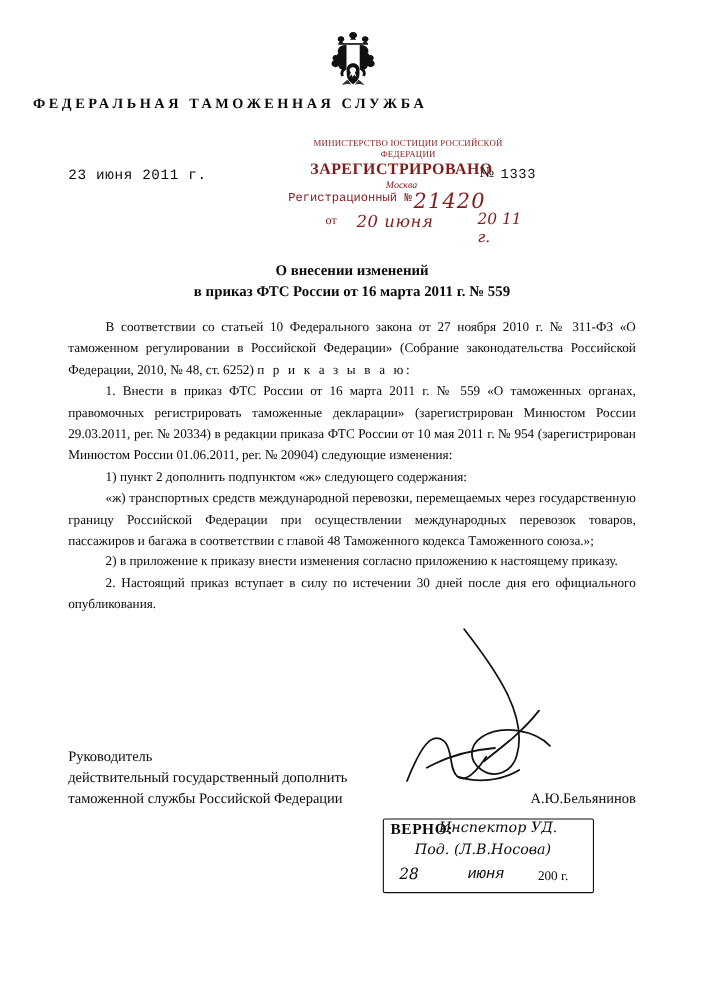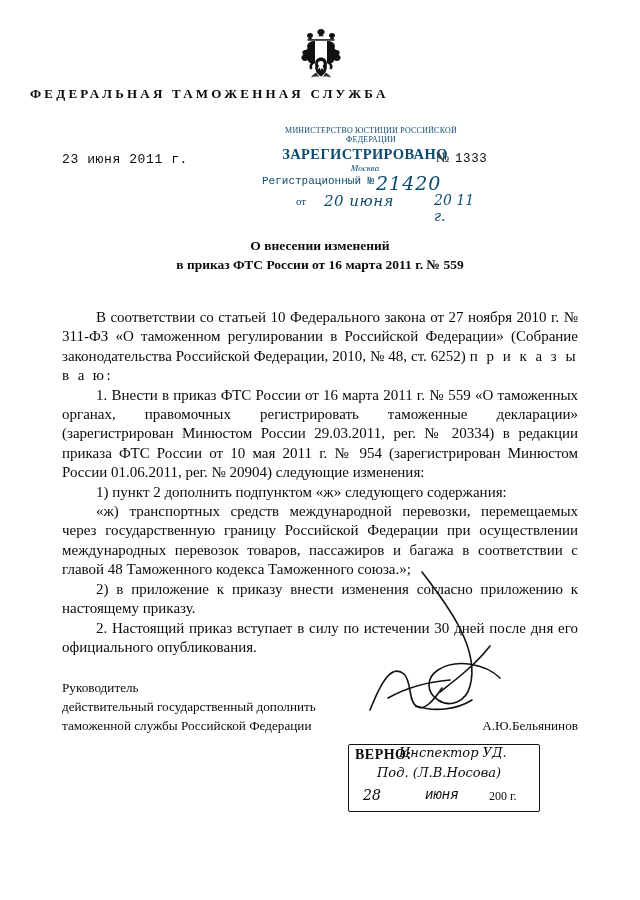--- a/index.html
+++ b/index.html
@@ -64,21 +64,21 @@
     font-family: "Liberation Serif", serif;
     font-size: 14px;
   }
   
   .reg-stamp {
     position: absolute;
     left: 258px;
     top: 126px;
     width: 222px;
     height: 92px;
-    color: #0c4a6e;
+    color: #7f1d1d;
   }
   .reg-stamp .l1 {
     position: absolute;
     left: 4px;
     top: 0px;
     width: 218px;
     text-align: center;
     font-size: 8px;
     font-family: "Liberation Serif", serif;
     letter-spacing: 0.2px;
@@ -153,23 +153,23 @@
     width: 640px;
     text-align: center;
     font-size: 13.5px;
     font-weight: bold;
     line-height: 19px;
   }
   
   .body-text {
     position: absolute;
     left: 62px;
-    top: 308px;
+    top: 288px;
     width: 516px;
-    font-size: 15px;
+    font-size: 12px;
     line-height: 19.4px;
     text-align: justify;
   }
   .body-text p {
     margin: 0;
     text-indent: 34px;
     text-align: justify;
     text-justify: inter-word;
   }
   .sp-wide {

